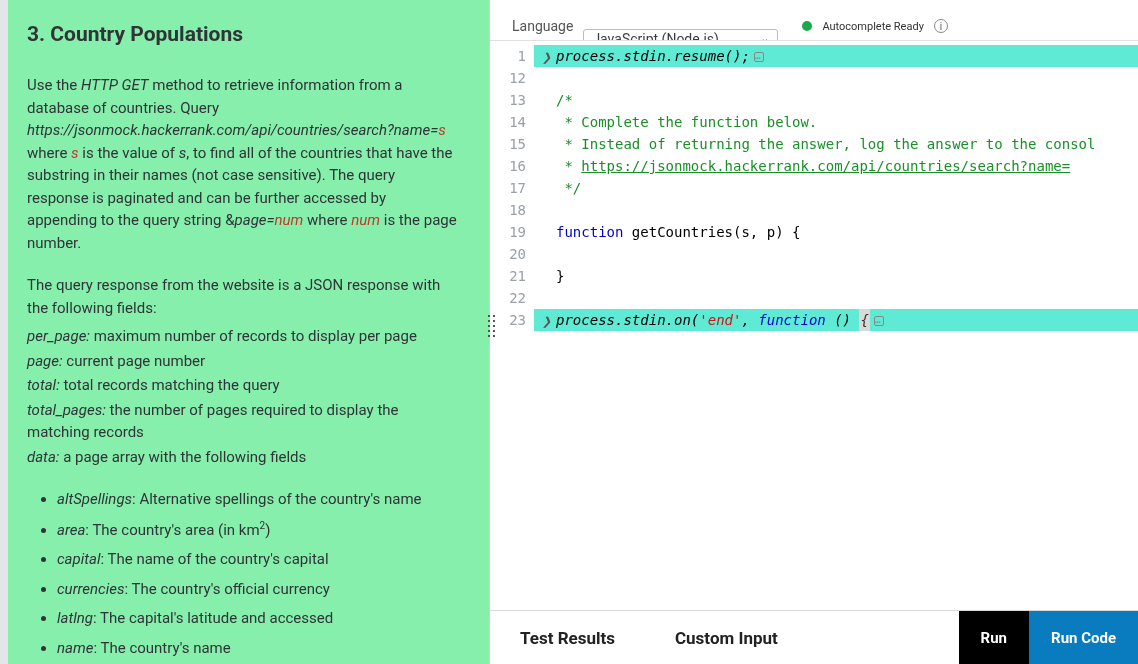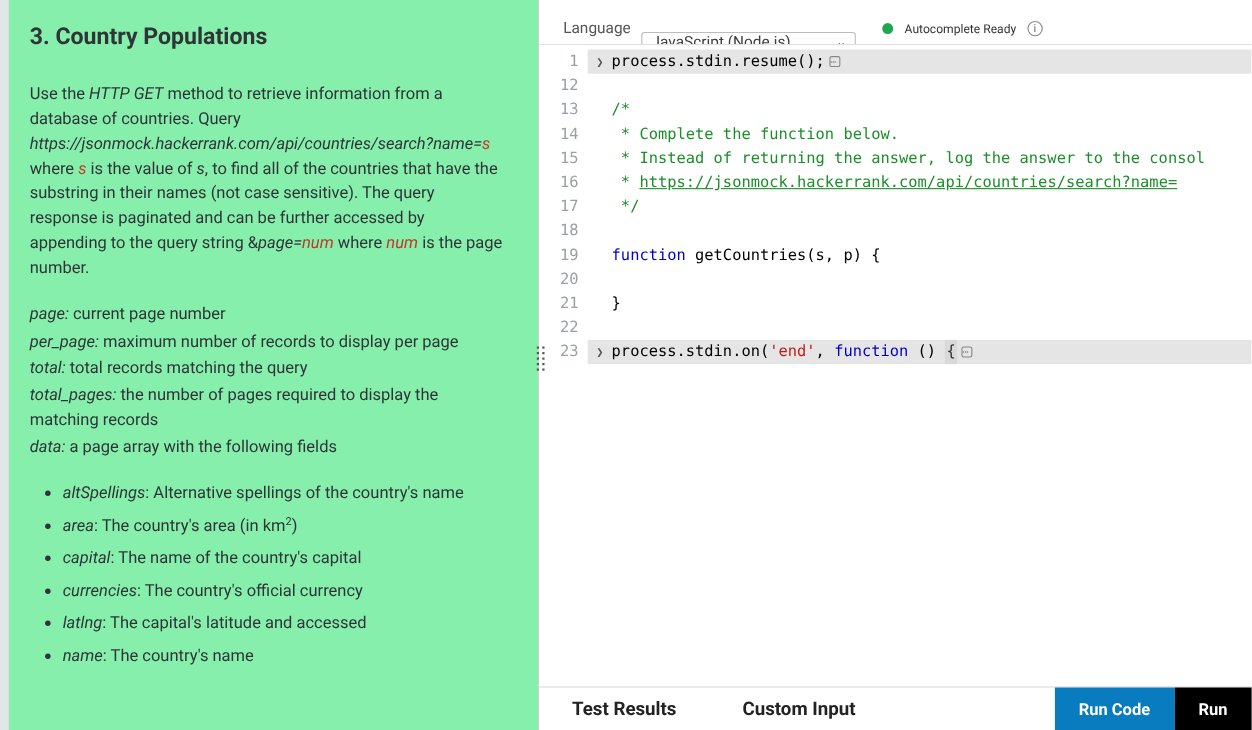--- a/index.html
+++ b/index.html
@@ -22,52 +22,53 @@
 .lang-select { border:1px solid #bcbcbc; border-radius:3px; height:20px; width:195px; display:flex; align-items:center; padding:0 8px; justify-content:space-between; font-size:14px; cursor:pointer; background:#fff;margin-top:25px; }
 .lang-select .chev { font-size:11px; color:#555; }
 .status-dot { width:10px; height:10px; border-radius:50%; background:#1ba94c; display:inline-block; margin-left:14px; }
 .status-text { color:#333; font-size:11px; }
 .info-icon { width:14px; height:14px; border:1px solid #888; border-radius:50%; display:inline-flex; align-items:center; justify-content:center; font-size:10px; color:#666; }
 .editor { flex:1; display:flex; font-family: "SF Mono", Monaco, Consolas, monospace; font-size:14px; border-top:1px solid #e0e0e0; overflow:hidden; background:#fff; }
 .gutter { width:44px; background:#fff; text-align:right; padding:4px 8px 4px 0; color:#9aa0a6; user-select:none; }
 .gutter .ln { height:22px; line-height:22px; }
 .code-area { flex:1; padding:4px 0; overflow:hidden; }
 .code-line { height:22px; line-height:22px; white-space:pre; padding-left:8px; }
-.code-line.folded { background:#e5e5e5; }
+.code-line.folded { background:#5eead4;font-style:italic; }
 .fold-arrow { display:inline-block; width:10px; color:#555; font-size:11px; margin-right:4px; }
 .tok-kw { color:#0000cc; }
 .tok-str { color:#c41a16; }
 .tok-com { color:#1a8f28; }
 .tok-link { color:#1a8f28; text-decoration:underline; }
 .tok-plain { color:#000; }
 .ellipsis-box { display:inline-block; width:10px; height:10px; border:1px solid #888; border-radius:2px; margin-left:4px; vertical-align:middle; position:relative; }
 .ellipsis-box::after { content:"⋯"; position:absolute; top:-6px; left:0px; font-size:9px; color:#888; }
 .cursor-box { display:inline-block; background:#d9d9d9; padding:0 1px; }
-.bottom-bar { height:40px; display:flex; align-items:stretch; border-top:1px solid #d9d9d9; background:#fff; position:absolute; bottom:0; left:0; right:0;margin-top:20px; }
+.bottom-bar { height:54px; display:flex; align-items:stretch; border-top:1px solid #d9d9d9; background:#fff; position:absolute; bottom:0; left:0; right:0;margin-top:20px; }
 .bottom-tabs { flex:1; display:flex; align-items:center; padding-left:30px; gap:60px; }
 .bottom-tab { font-weight:700; font-size:17px; color:#222; cursor:pointer; }
 .run-buttons { display:flex; }
 .btn { display:flex; align-items:center; justify-content:center; font-weight:700; font-size:15px; color:#fff; padding:0 22px; cursor:pointer; }
 .btn-run-code { background:#097bbf; }
 .btn-run { background:#000; }
 .splitter-grip { position:absolute; left:488px; top:315px; display:grid; grid-template-columns:repeat(2,2px); grid-auto-rows:2px; gap:3px; }
 .splitter-grip span { width:2px; height:2px; background:#555; }
 </style>
 </head>
 <body>
 
 <div class="left-panel">
   <div class="problem-title">3. Country Populations</div>
   <div class="problem-body">
     <p>
       <span>Use the </span><i>HTTP GET</i><span> method to retrieve information from a database of countries. Query </span><i><span>https://jsonmock.hackerrank.com/api/countries/search?name=</span><span class="red">s</span></i><span> where </span><span class="red">s</span><span> is the value of </span><i>s</i><span>, to find all of the countries that have the substring in their names (not case sensitive). The query response is paginated and can be further accessed by appending to the query string &amp;</span><i><span>page=</span><span class="red">num</span></i><span> where </span><span class="red">num</span><span> is the page number.</span>
     </p>
+    <p style="margin-bottom:6px;">The query response from the website is a JSON response with the following fields:</p>
     <div id="json-fields" style="margin-bottom:20px;">
+        <div class="field-line"><span class="field-name">per_page:</span><span> maximum number of records to display per page</span></div>
         <div class="field-line"><span class="field-name">page:</span><span> current page number</span></div>
-        <div class="field-line"><span class="field-name">per_page:</span><span> maximum number of records to display per page</span></div>
         <div class="field-line"><span class="field-name">total:</span><span> total records matching the query</span></div>
         <div class="field-line"><span class="field-name">total_pages:</span><span> the number of pages required to display the matching records</span></div>
         <div class="field-line"><span class="field-name">data:</span><span> a page array with the following fields</span></div>
       </div>
     <ul class="fields" id="data-fields">
         <li><span class="field-name">altSpellings</span><span>: Alternative spellings of the country's name</span></li>
         <li><span class="field-name">area</span><span>: The country's area (in km</span><sup>2</sup><span>)</span></li>
         <li><span class="field-name">capital</span><span>: The name of the country's capital</span></li>
         <li><span class="field-name">currencies</span><span>: The country's official currency</span></li>
         <li><span class="field-name">latlng</span><span>: The capital's latitude and accessed</span></li>
@@ -118,22 +119,22 @@
         <div class="code-line"><span class="fold-arrow"> </span></div>
         <div class="code-line folded"><span class="fold-arrow">❯</span><span class="tok-plain">process.stdin.on(</span><span class="tok-str">'end'</span><span class="tok-plain">, </span><span class="tok-kw">function</span><span class="tok-plain"> () </span><span class="cursor-box">{</span><span class="ellipsis-box"></span></div>
       </div>
   </div>
   <div class="bottom-bar">
     <div class="bottom-tabs">
       <div class="bottom-tab">Test Results</div>
       <div class="bottom-tab">Custom Input</div>
     </div>
     <div class="run-buttons">
+      <div class="btn btn-run">Run</div>
       <div class="btn btn-run-code">Run Code</div>
-      <div class="btn btn-run">Run</div>
     </div>
   </div>
 </div>
 
 <div class="splitter-grip">
   <span></span>
     <span></span>
     <span></span>
     <span></span>
     <span></span>

